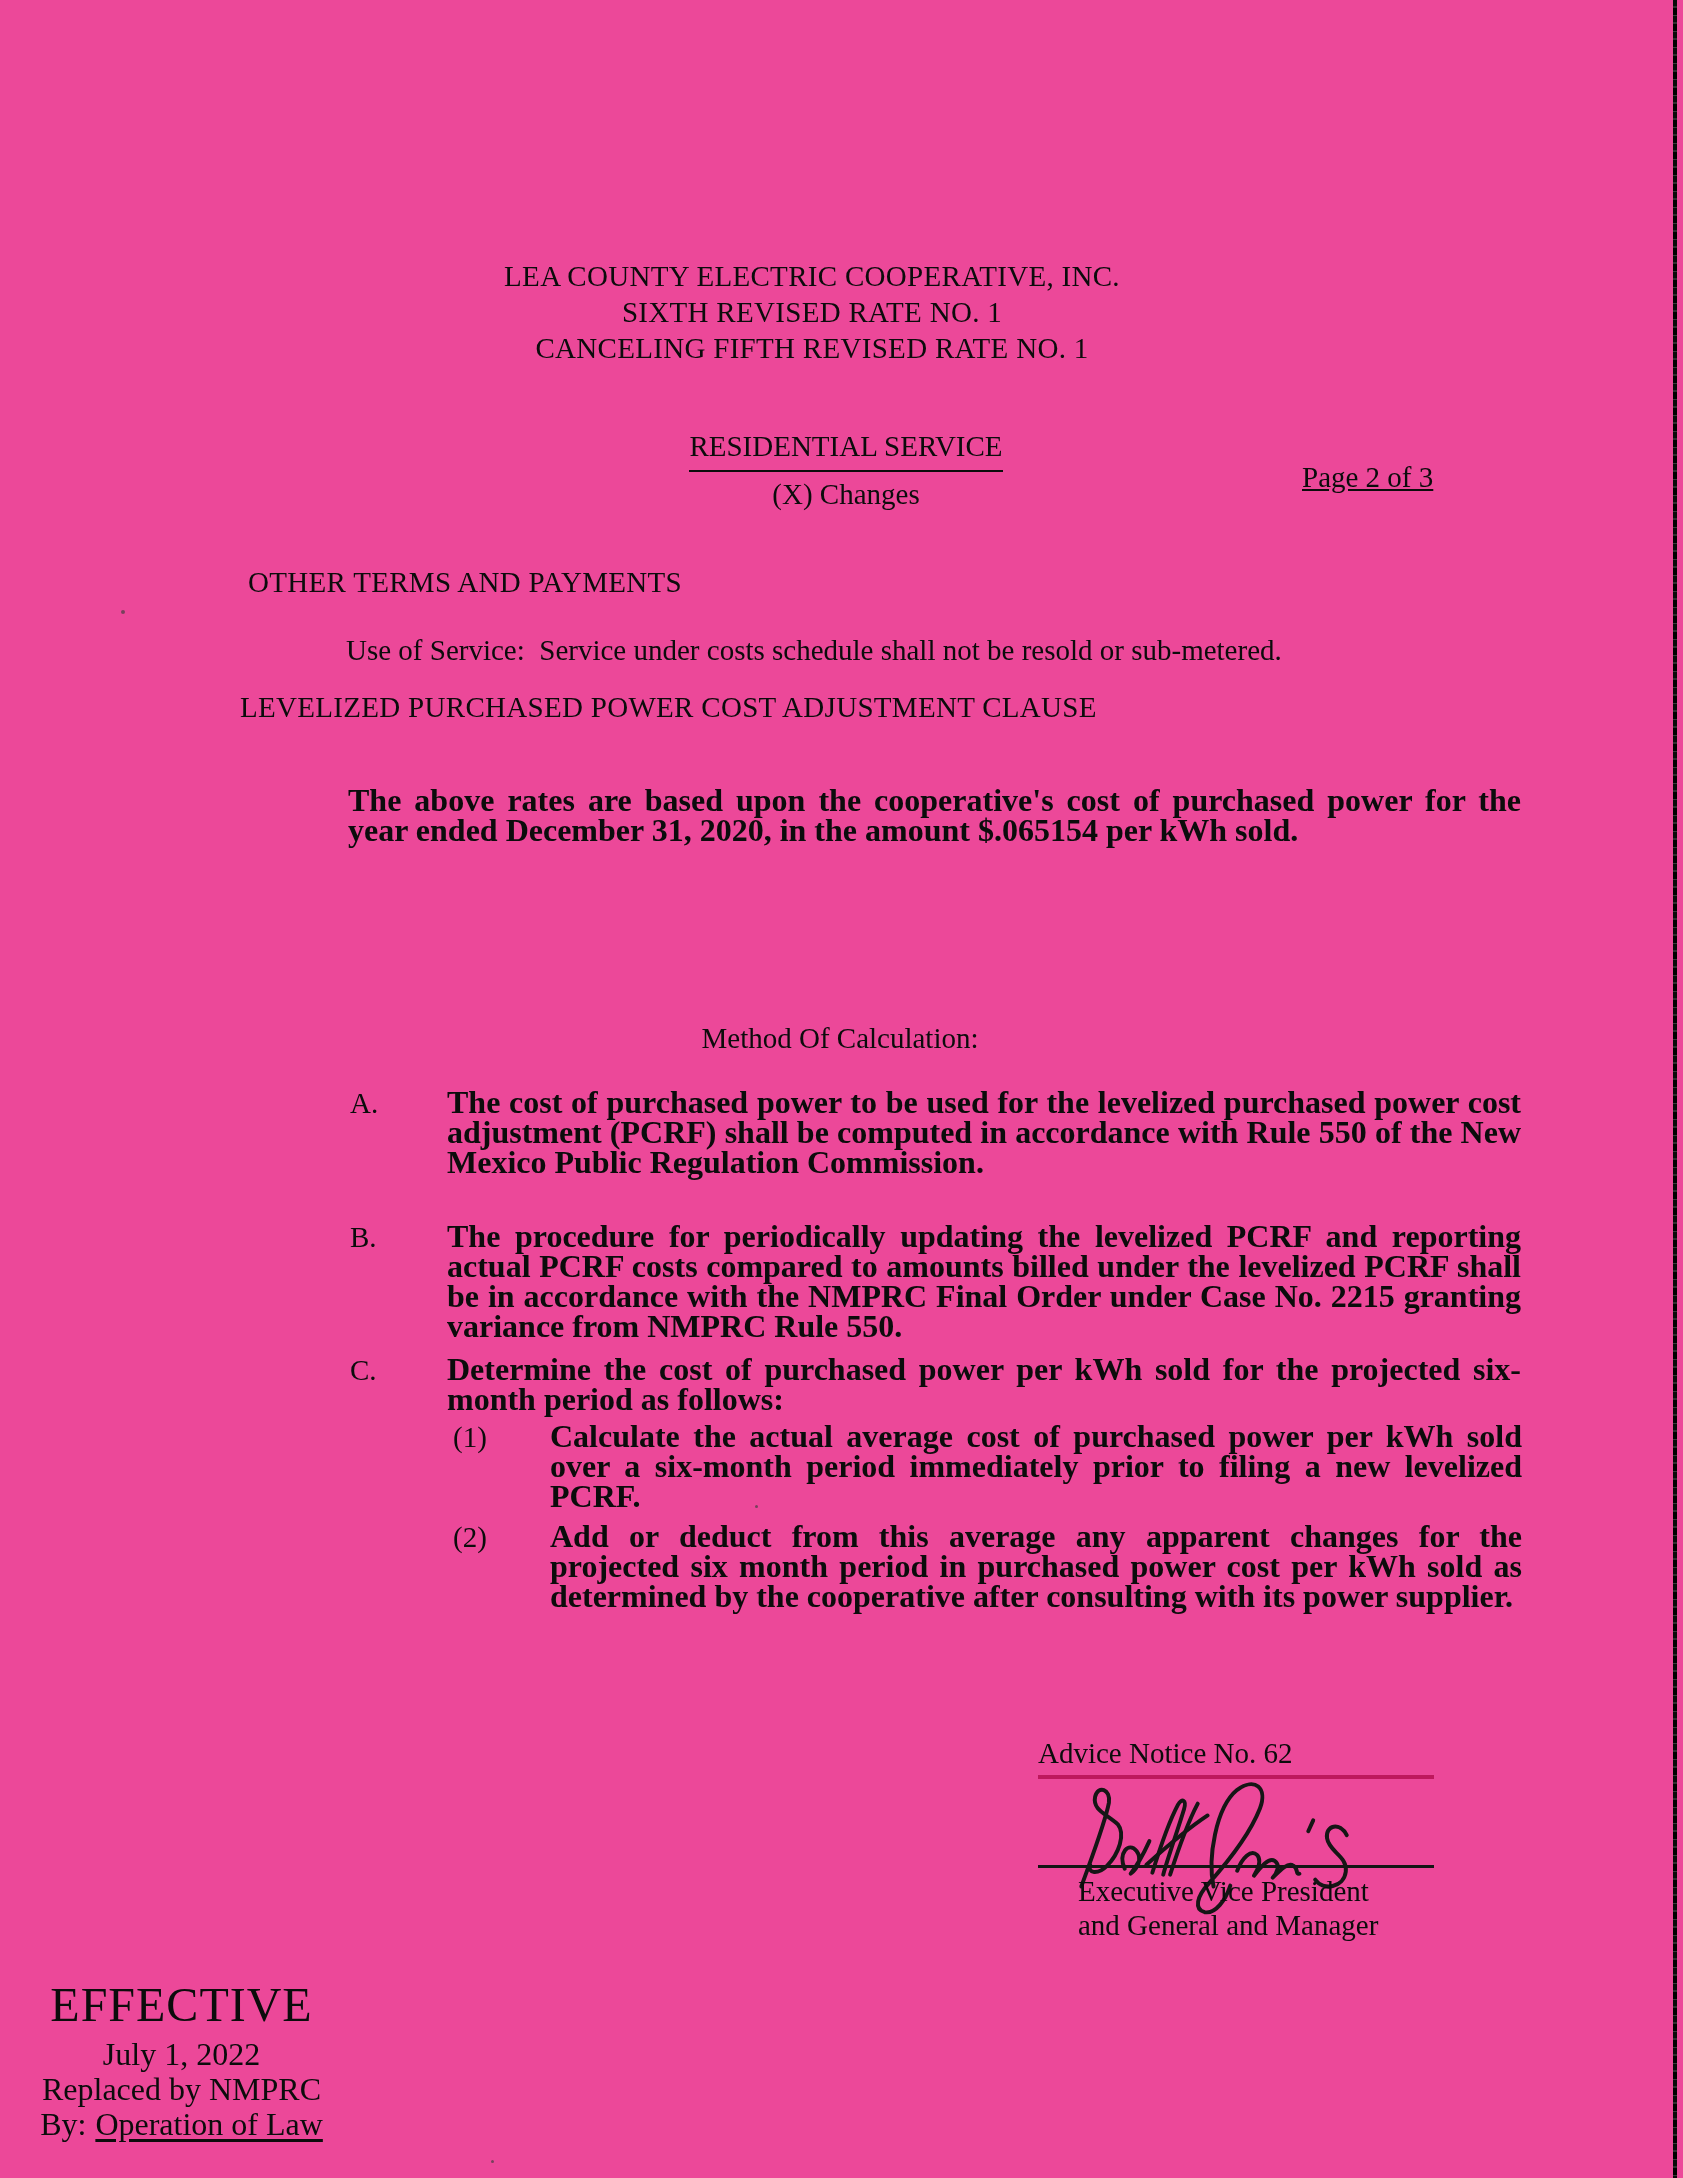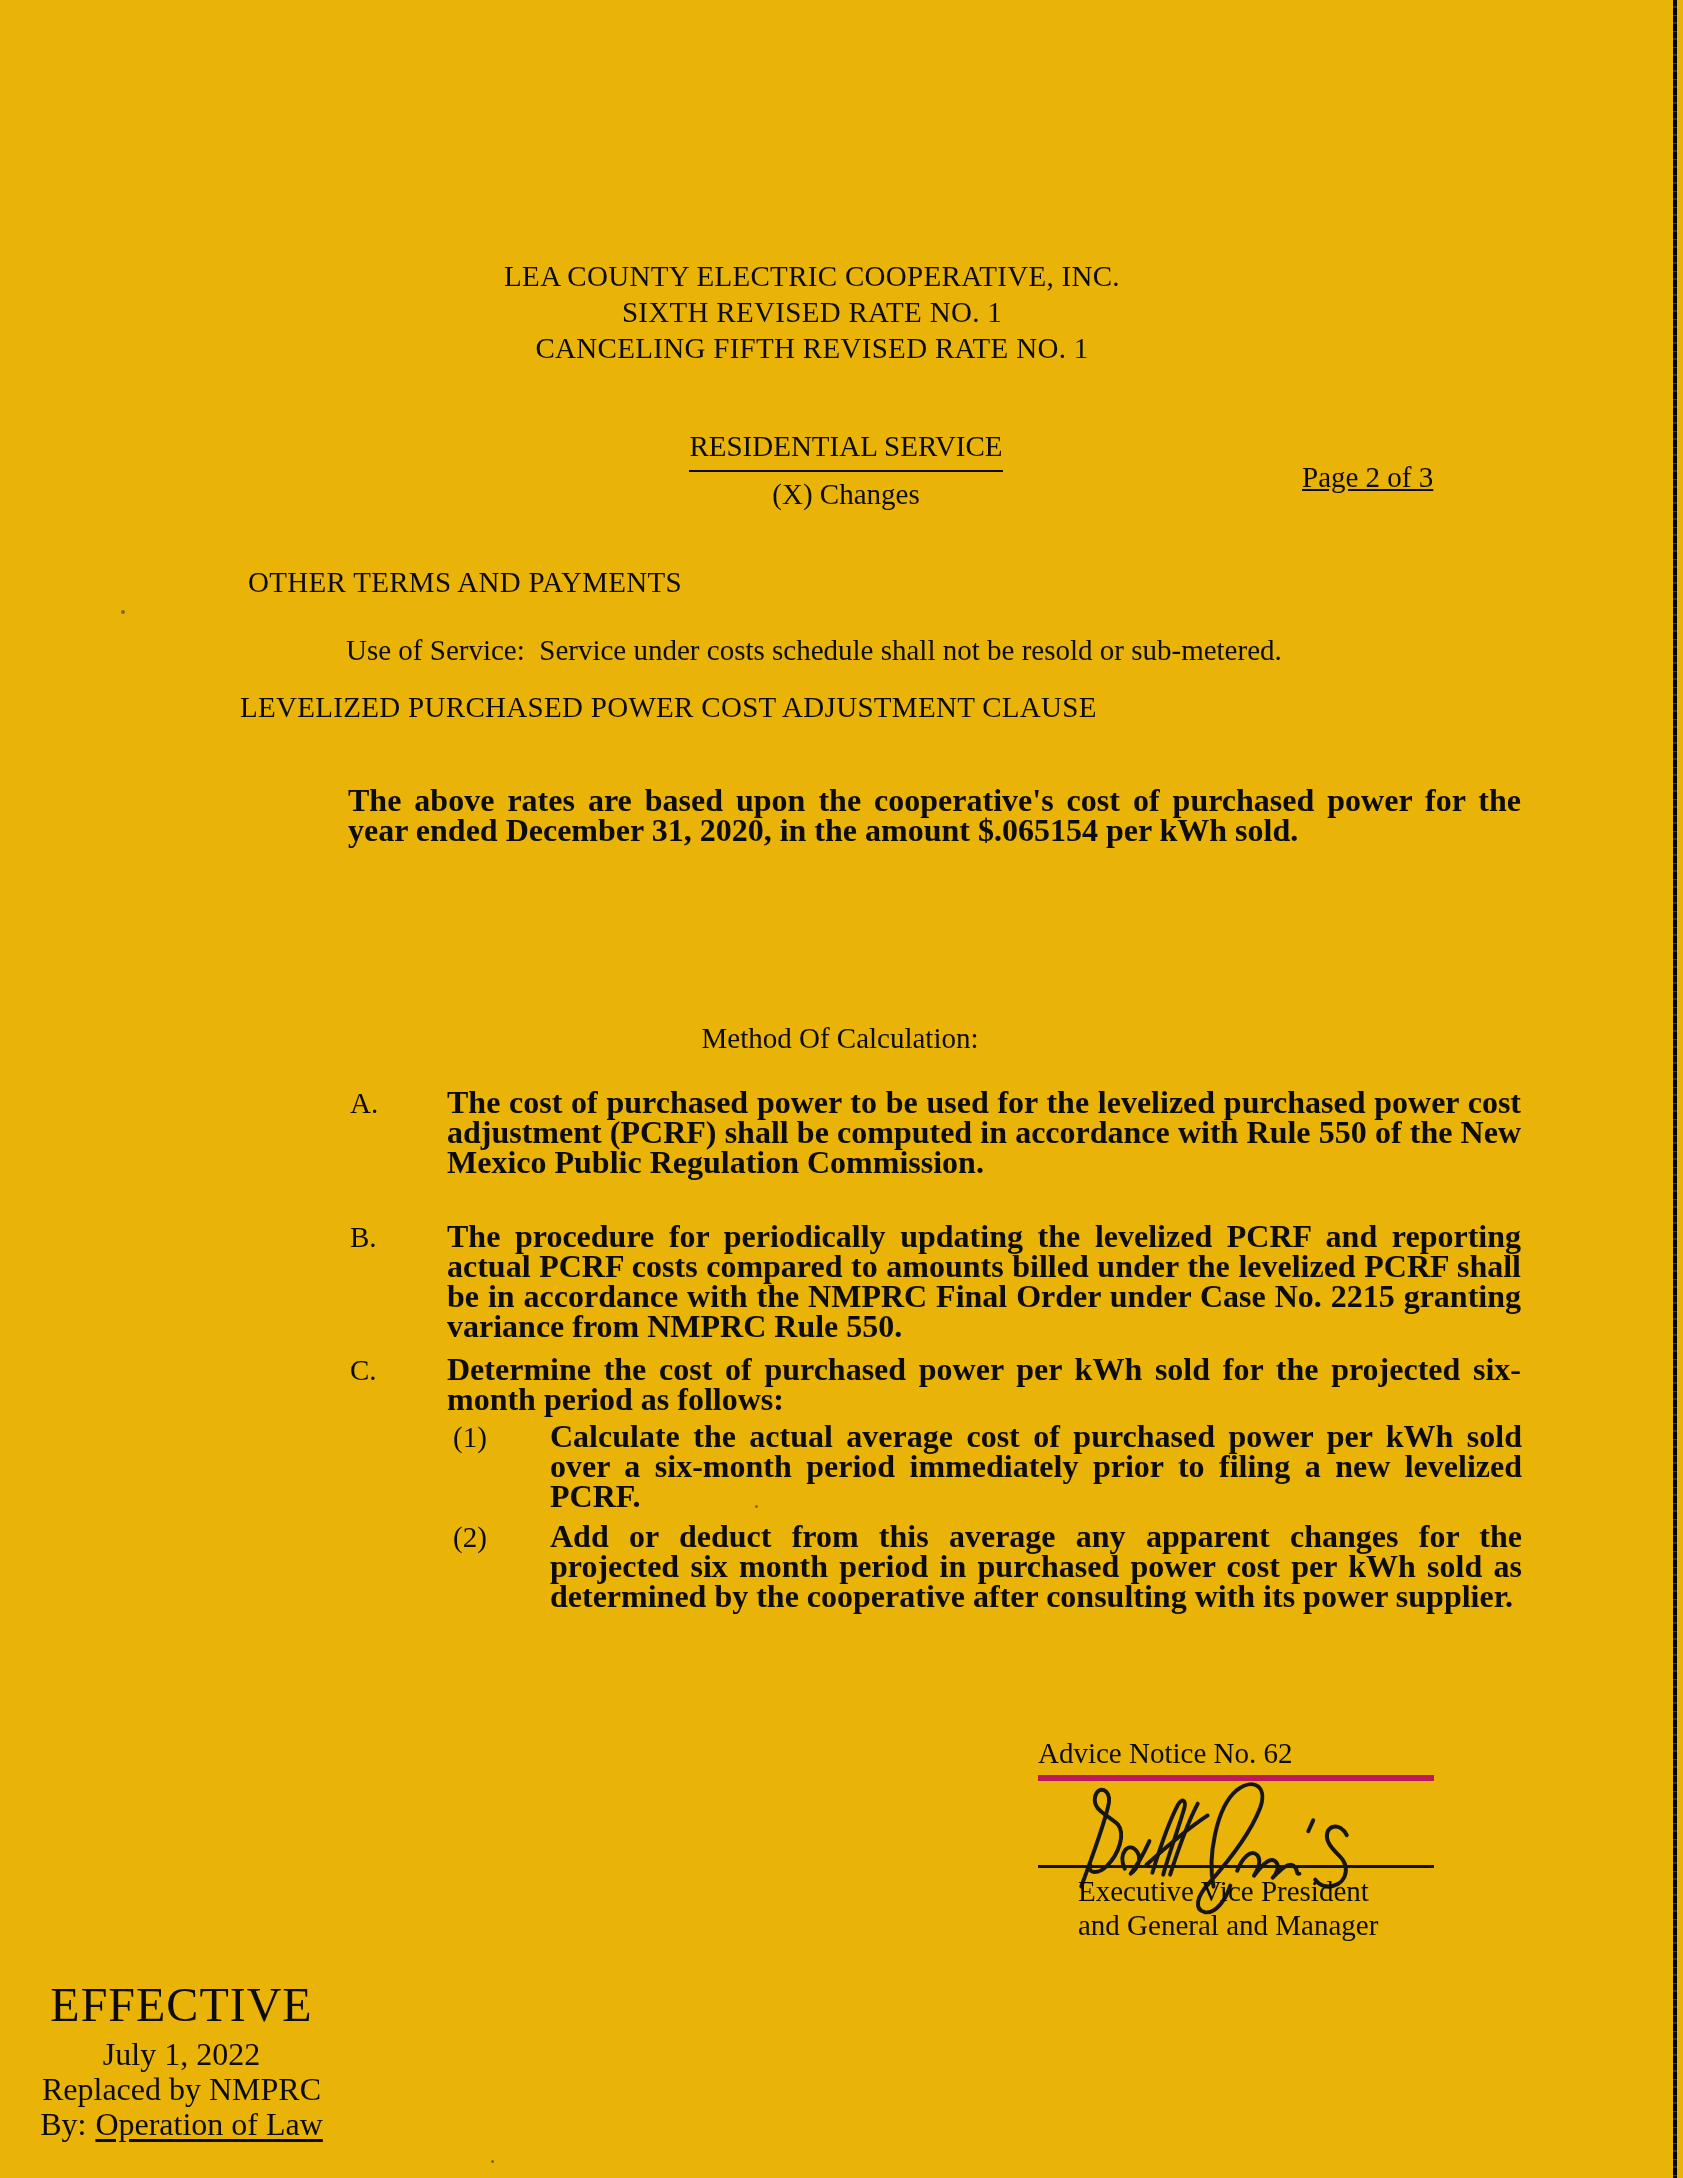--- a/index.html
+++ b/index.html
@@ -4,21 +4,21 @@
 <style>
   html, body {
     margin: 0;
     padding: 0;
     background: #e8e8e8;
   }
   .page {
     position: relative;
     width: 1683px;
     height: 2178px;
-    background: #eab308;
+    background: #ec4899;
     font-family: "Liberation Serif", "DejaVu Serif", serif;
     color: #0c0c0c;
     overflow: hidden;
   }
   .abs { position: absolute; }
 
   
   .scanline {
     position: absolute;
     top: 0;
@@ -114,21 +114,21 @@
   .top-b { top: 1221px; }
   .top-c { top: 1354px; }
   .top-s1 { top: 1421px; }
   .top-s2 { top: 1521px; }
 
   .advice {
     left: 1038px;
     top: 1737px;
     width: 396px;
     font-size: 29px;
-    border-bottom: 6px solid #be185d;
+    border-bottom: 4px solid #be185d;
     padding-bottom: 5px;
     white-space: nowrap;
   }
 
   .sig-line {
     left: 1038px;
     top: 1865px;
     width: 396px;
     height: 3px;
     background: #141414;

